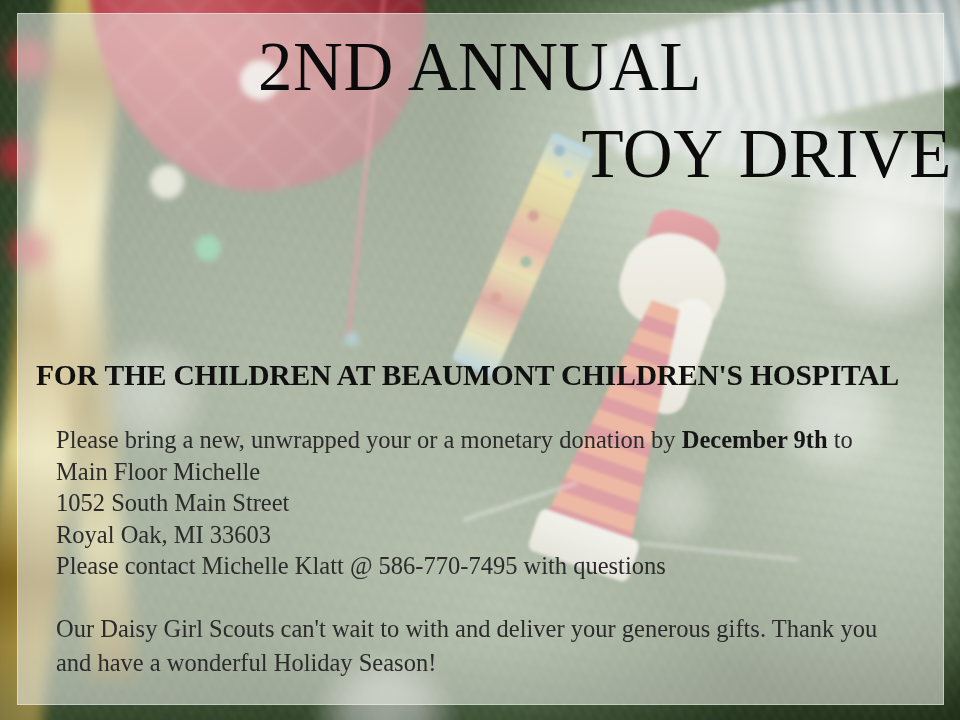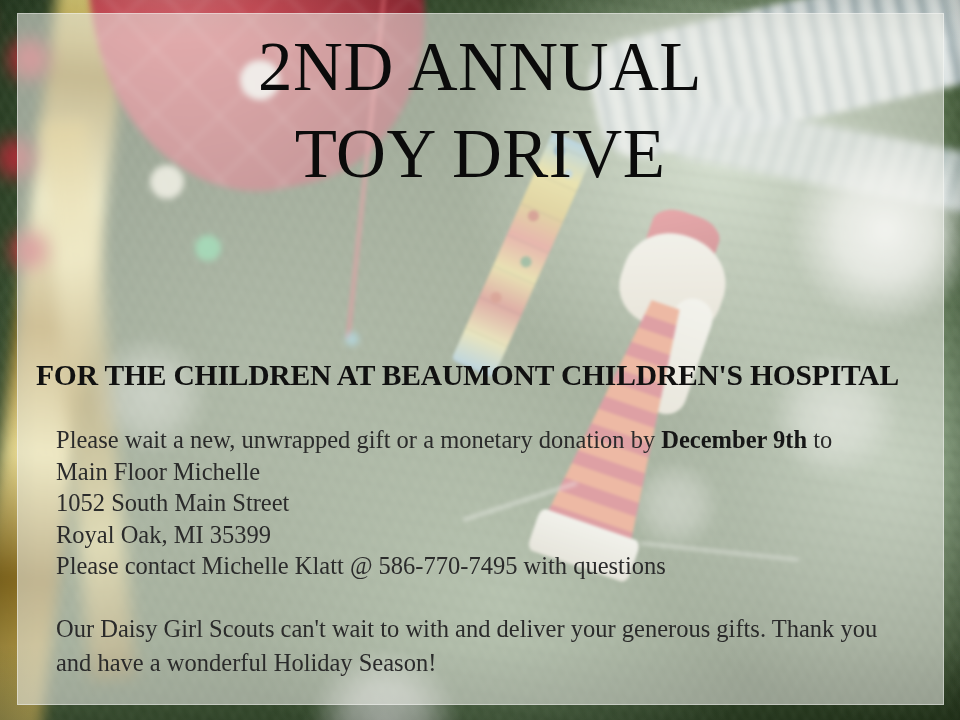--- a/index.html
+++ b/index.html
@@ -167,21 +167,21 @@
   
   .content{position:absolute;left:0;top:0;width:960px;height:720px;}
   .title-block{position:absolute;left:0;top:24px;width:960px;text-align:center;}
   .title{
     font-family:"Liberation Serif", serif;
     font-weight:400;color:#0b0b0b;letter-spacing:.5px;line-height:1.02;
     margin:8px;
   }
   .t1{font-size:69px;}
   .t2{font-size:69px;margin-top:19px;}
-  .t3{font-size:69px;margin-top:17px;}
+  .t3{font-size:69px;margin-top:17px;text-align:right;}
 
   .subhead{
     position:absolute;left:36px;top:358px;width:888px;
     font-family:"Liberation Serif", serif;
     font-weight:700;font-size:30px;color:#111;
     letter-spacing:-0.2px;white-space:nowrap;
     transform:scaleX(.985);transform-origin:left center;
   }
 
   .body-block{
@@ -250,23 +250,23 @@
   <div class="content">
 
     <div class="title-block">
       <div class="title t1">2ND ANNUAL</div>
       <div class="title t3">TOY DRIVE</div>
     </div>
 
     <div class="subhead">FOR THE CHILDREN AT BEAUMONT CHILDREN'S HOSPITAL</div>
 
     <div class="body-block">
-      <span class="ln"><span>Please wait a new, unwrapped gift or a monetary donation by </span><b>December 9th</b><span> to</span></span>
+      <span class="ln"><span>Please bring a new, unwrapped your or a monetary donation by </span><b>December 9th</b><span> to</span></span>
       <span class="ln">Main Floor Michelle</span>
       <span class="ln">1052 South Main Street</span>
-      <span class="ln">Royal Oak, MI 35399</span>
+      <span class="ln">Royal Oak, MI 33603</span>
       <span class="ln">Please contact Michelle Klatt @ 586-770-7495 with questions</span>
     </div>
 
     <div class="closing">Our Daisy Girl Scouts can't wait to with and deliver your generous gifts. Thank you and have a wonderful Holiday Season!</div>
 
   </div>
 </div>
 
 </body></html>

